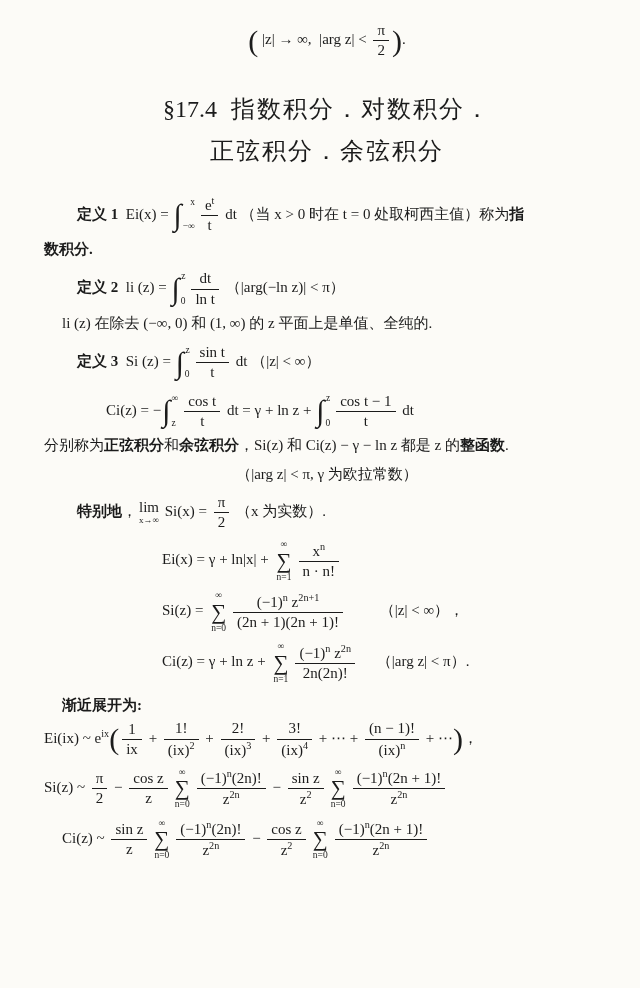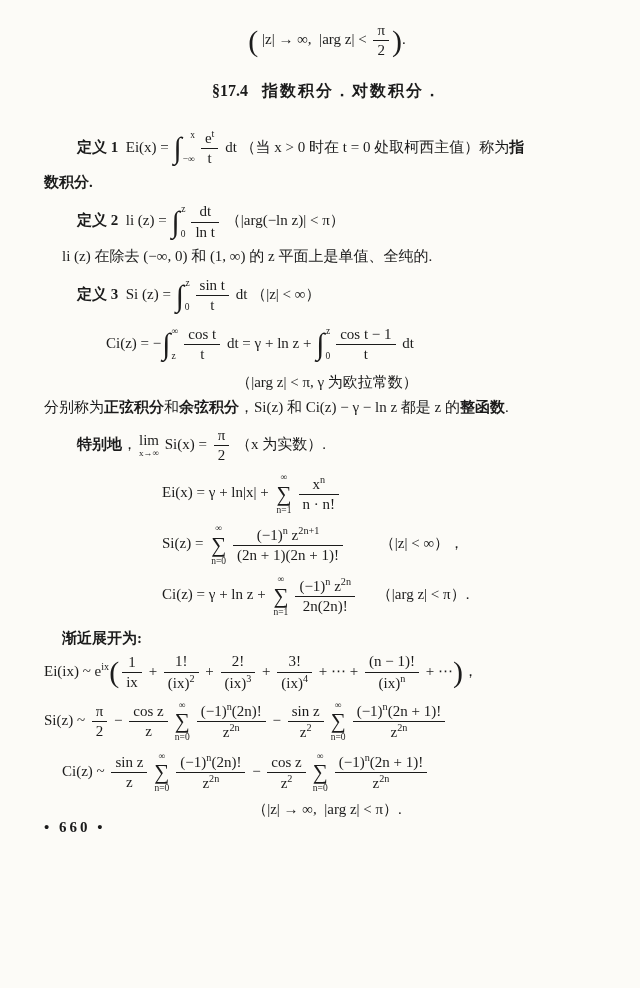--- a/index.html
+++ b/index.html
@@ -13,22 +13,22 @@
     display:flex; flex-direction:column;
   }
   .fline { line-height:1.35; }
   .fline .t { white-space:pre-wrap; }
   .bold { font-weight:700;text-align:center; }
   .center { text-align:center; }
   .ind1 { padding-left:1.2em; }
   .ind2 { padding-left:2.2em; }
 
   
-  .heading { text-align:center; font-weight:700; font-size:16px;
-             letter-spacing:2px; line-height:1.75; margin-top:17px; }
+  .heading { text-align:center; font-weight:400; font-size:24px;
+             letter-spacing:2px; line-height:1.75; margin-top:28px; }
   .heading .sec { letter-spacing:0; margin-right:14px; }
 
   
   .frac { display:inline-block; text-align:center; vertical-align:middle;
           margin:0 3px; line-height:1.15; }
   .frac .num { display:block; padding:0 4px 1px; border-bottom:1px solid currentColor; }
   .frac .den { display:block; padding:1px 4px 0; }
 
   
   .int { display:inline-flex; align-items:center; vertical-align:middle; margin:0 1px; }
@@ -68,20 +68,21 @@
 </style>
 </head>
 <body>
 
 <div class="page">
 
   <div class="fline center mt-a"><span class="big">(</span><span class="t"> |z| → ∞,  |arg z| &lt; </span><span class="frac"><span class="num">π</span><span class="den">2</span></span><span class="big">)</span><span class="t">.</span></div>
 
   <div class="heading">
     <div><span class="sec">§17.4</span><span>指数积分．对数积分．</span></div>
+    <div>正弦积分．余弦积分</div>
   </div>
 
   <div class="fline ind2 mt-b"><span class="t bold">定义 1</span><span class="t">  Ei(x) = </span><span class="int">
         <span class="int-g">∫</span>
         <span class="int-l">
           <span class="isup">x</span>
           <span class="isub">−∞</span>
         </span>
       </span><span class="frac"><span class="num">e<sup>t</sup></span><span class="den">t</span></span><span class="t"> dt （当 x &gt; 0 时在 t = 0 处取柯西主值）称为</span><span class="t bold">指</span></div>
   <div class="fline mt-c"><span class="t bold">数积分.</span></div>
@@ -112,23 +113,23 @@
           <span class="isub">z</span>
         </span>
       </span><span class="frac"><span class="num">cos t</span><span class="den">t</span></span><span class="t"> dt = γ + ln z + </span><span class="int">
         <span class="int-g">∫</span>
         <span class="int-l">
           <span class="isup">z</span>
           <span class="isub">0</span>
         </span>
       </span><span class="frac"><span class="num">cos t − 1</span><span class="den">t</span></span><span class="t"> dt</span></div>
 
+  <div class="fline mt-c"><span class="t">分别称为</span><span class="t bold">正弦积分</span><span class="t">和</span><span class="t bold">余弦积分</span><span class="t">，Si(z) 和 Ci(z) − γ − ln z 都是 z 的</span><span class="t bold">整函数</span><span class="t">.</span></div>
+
   <div class="fline center mt-e"><span class="t">（|arg z| &lt; π, γ 为欧拉常数）</span></div>
-
-  <div class="fline mt-c"><span class="t">分别称为</span><span class="t bold">正弦积分</span><span class="t">和</span><span class="t bold">余弦积分</span><span class="t">，Si(z) 和 Ci(z) − γ − ln z 都是 z 的</span><span class="t bold">整函数</span><span class="t">.</span></div>
 
   <div class="fline ind2 mt-e"><span class="t bold">特别地</span><span class="t">，</span><span class="lim">
         <span class="lim-g">lim</span>
         <span class="lim-u">x→∞</span>
       </span><span class="t"> Si(x) = </span><span class="frac"><span class="num">π</span><span class="den">2</span></span><span class="t"> （x 为实数）.</span></div>
 
 
   <div class="fline ml-s1 mt-e"><span class="t">Ei(x) = γ + ln|x| + </span><span class="sum">
         <span class="ssup">∞</span>
         <span class="sum-g">∑</span>

